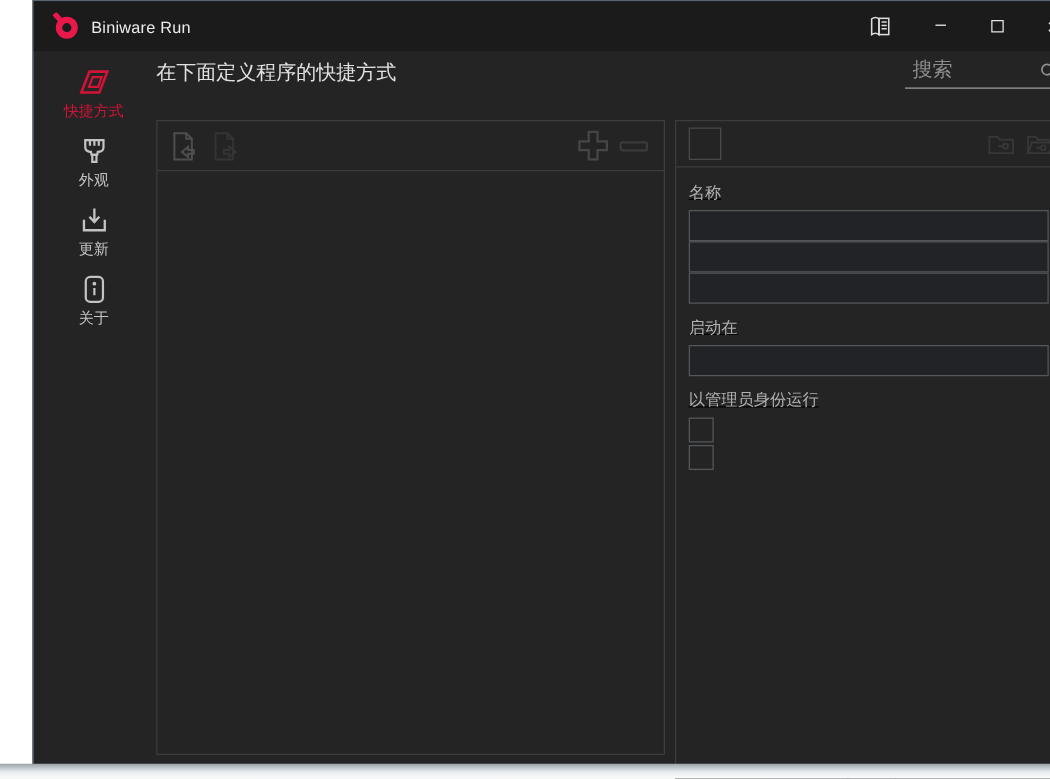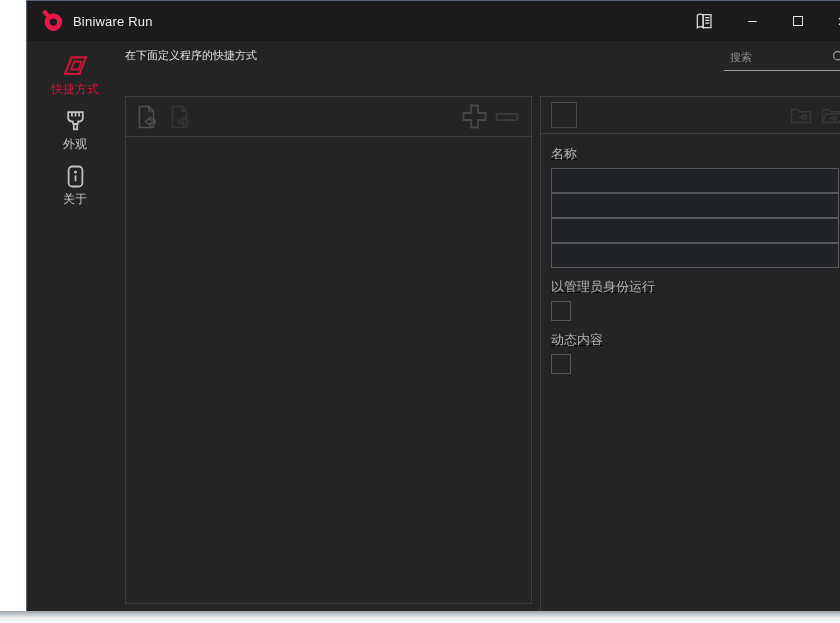--- a/index.html
+++ b/index.html
@@ -20,25 +20,25 @@
   .app-title { color:#ececec; font-size:13px; margin-left:9px; letter-spacing:.2px; }
   .tb-spacer { flex:1; }
   .tb-btn { width:45px; height:40px; display:flex; align-items:center; justify-content:center;
             color:#e6e6e6; cursor:default; }
   .tb-btn.book { width:40px; margin-right:6px; color:#dcdcdc; }
   .glyph-min { font-size:15px; line-height:1; transform:translateY(-2px); }
   .glyph-max { width:10px; height:10px; border:1px solid #e6e6e6; }
   .glyph-close { font-size:17px; line-height:1; }
 
   
-  .caption { position:absolute; left:98px; top:47px; font-size:11px; color:#e2e2e2; }
+  .caption { position:absolute; left:98px; top:47px; font-size:16px; color:#e2e2e2; }
   .search { position:absolute; left:697px; top:44px; width:124px; height:26px;
             border-bottom:1px solid #9b9fa3; }
   .search input { position:absolute; left:6px; top:2px; width:94px; height:20px;
-            background:transparent; border:none; outline:none; color:#fdba74; font-size:11px; }
+            background:transparent; border:none; outline:none; color:#fdba74; font-size:16px; }
   .search input::placeholder { color:#8d8d8d; }
   .search .mag { position:absolute; right:2px; top:4px; width:15px; height:15px; color:#909090; }
 
   
   .sidebar { position:absolute; left:0; top:40px; width:97px; bottom:1px;
              display:flex; flex-direction:column; align-items:flex-start; padding-top:13px; }
   .side-item { width:96px; height:44px; margin-bottom:11px; display:flex; flex-direction:column;
                align-items:center; justify-content:flex-start; color:#c3c3c3; cursor:default; }
   .side-item .sicon { width:27px; height:27px; }
   .side-item .slabel { font-size:12px; margin-top:2px; }
@@ -124,20 +124,28 @@
       </div>
       <div class="side-item">
         <svg class="sicon" viewBox="0 0 24 24" fill="none" stroke="currentColor" stroke-width="1.7">
           <path d="M5 3 H19 V8.6 C19 10.8 17 12 14.6 12 L14.2 14.2 H9.8 L9.4 12 C7 12 5 10.8 5 8.6 Z"></path>
           <path d="M8.6 3 V7.2 M12 3 V7.2 M15.4 3 V7.2"></path>
           <path d="M10.4 14.2 H13.6 V19.6 H10.4 Z"></path>
         </svg>
         <div class="slabel">外观</div>
       </div>
       <div class="side-item">
+        <svg class="sicon" viewBox="0 0 24 24" fill="none" stroke="currentColor" stroke-width="1.8">
+          <path d="M12 2.6 V12.6"></path>
+          <path d="M8.2 9 L12 13 L15.8 9"></path>
+          <path d="M4 11.4 V19.4 H20 V11.4"></path>
+        </svg>
+        <div class="slabel">更新</div>
+      </div>
+      <div class="side-item">
         <svg class="sicon" viewBox="0 0 24 24" fill="none" stroke="currentColor" stroke-width="1.7">
           <rect x="5.4" y="2.4" width="13.2" height="19.2" rx="3.4"></rect>
           <circle cx="12" cy="7.6" r="0.6" fill="currentColor"></circle>
           <path d="M12 11 V16.6"></path>
         </svg>
         <div class="slabel">关于</div>
       </div>
     </div>
 
     <div class="panel panel-left">
@@ -180,25 +188,25 @@
             <path d="M9.2 15.2 H12.7"></path>
           </svg>
         </div>
       </div>
 
       <div class="form">
         <div class="f-label">名称</div>
         <input class="f-input" type="text" value="" style="">
         <input class="f-input" type="text" value="" style="">
         <input class="f-input" type="text" value="" style="">
+        <div class="f-label">启动在</div>
         <input class="f-input" type="text" value="" style="">
 
         <div class="f-label">以管理员身份运行</div>
         <div class="f-check"></div>
-        <div class="f-label">动态内容</div>
         <div class="f-check"></div>
       </div>
 
       <svg class="drop-hint" viewBox="0 0 46 60" fill="none" stroke="currentColor" stroke-width="1.6">
         <rect x="3" y="3" width="38" height="28" rx="1"></rect>
         <rect x="29" y="5.6" width="2.2" height="2.2" fill="currentColor" stroke="none"></rect>
         <rect x="33" y="5.6" width="2.2" height="2.2" fill="currentColor" stroke="none"></rect>
         <rect x="37" y="5.6" width="2.2" height="2.2" fill="currentColor" stroke="none"></rect>
         <path d="M16.5 20 c0-2.2 4-2.2 4 0 v11.5 c.9-1.6 3.8-1.1 3.8 .9 v1.3 c.9-1.4 3.6-.9 3.6 .9 v1.3 c.9-1.3 3.5-.8 3.5 1 v6.2 c0 5.4-3.3 8.6-8.6 8.6 h-4.6 c-3.2 0-5.4-1.6-7-4.3 l-4.7-7.4 c-1.3-2.1 1.6-4 3.2-2.1 l2.8 3.3 Z"></path>
       </svg>

